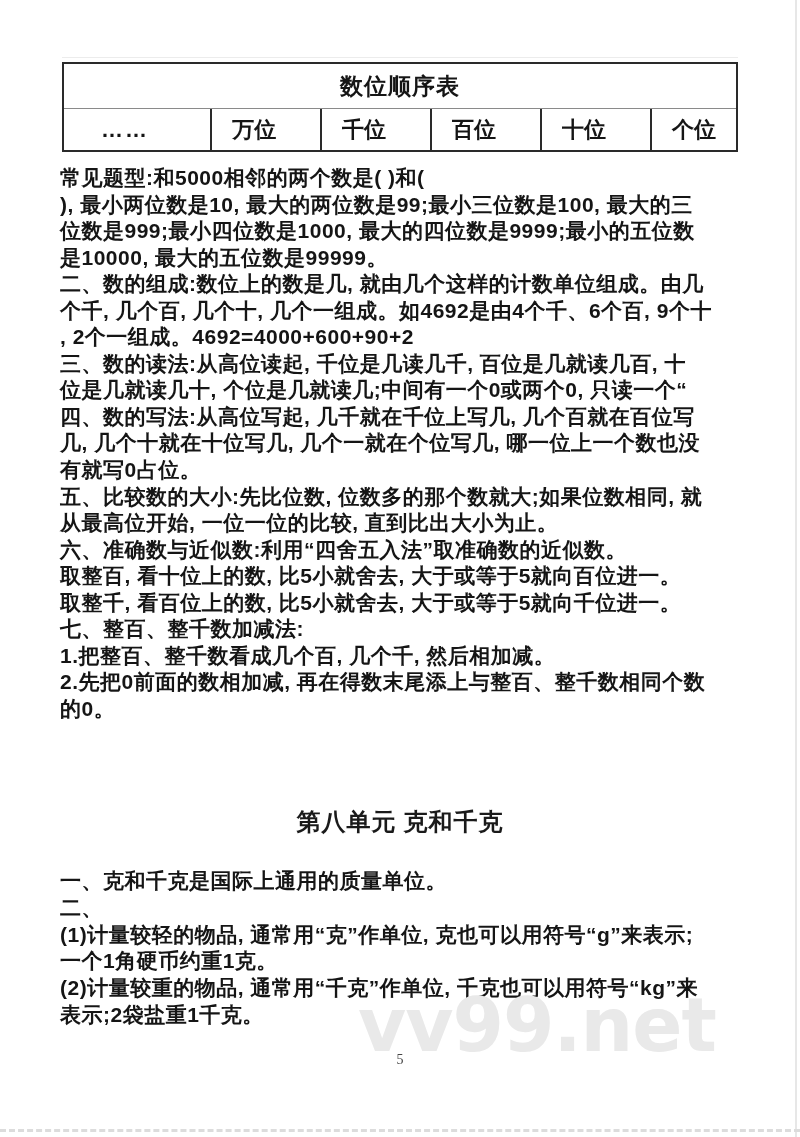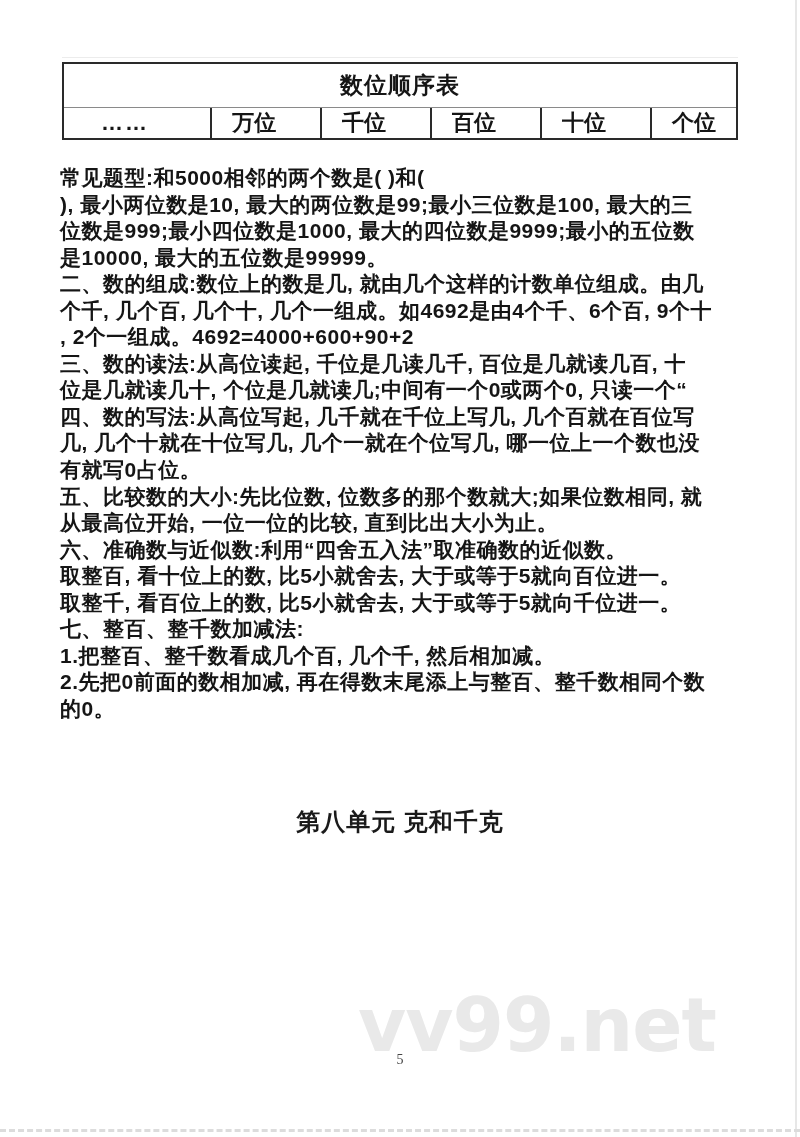--- a/index.html
+++ b/index.html
@@ -31,21 +31,21 @@
   }
   .bottom-dashes {
     position: absolute;
     left: 0; right: 0; top: 1129px;
     border-top: 3px dashed #dcdcdc;
   }
   
   .digit-table {
     position: absolute;
     left: 62px; top: 62px;
-    width: 676px; height: 78px;
+    width: 676px; height: 90px;
     border: 2px solid #2a2a2a;
     box-sizing: border-box;
     display: flex;
     flex-direction: column;
     background: #fff;
   }
   .t-title {
     height: 44px;
     border-bottom: 1px solid #8a8a8a;
     display: flex;
@@ -96,20 +96,21 @@
   #part2 .line { height: 26.8px; line-height: 26.8px; }
   .unit-heading {
     position: absolute;
     left: 0; top: 806px;
     width: 800px;
     text-align: center;
     font-size: 24px;
     font-weight: bold;
     letter-spacing: 1px;
     color: #1a1a1a;
+    font-family: Liberation Serif, serif;
   }
   .watermark {
     position: absolute;
     left: 358px; top: 982px;
     font-size: 74px;
     font-weight: bold;
     letter-spacing: -1px;
     color: #e9e9e9;
     font-family: "DejaVu Sans", sans-serif;
     user-select: none;
@@ -163,20 +164,28 @@
       <div class="line">取整百, 看十位上的数, 比5小就舍去, 大于或等于5就向百位进一。</div>
       <div class="line">取整千, 看百位上的数, 比5小就舍去, 大于或等于5就向千位进一。</div>
       <div class="line">七、整百、整千数加减法:</div>
       <div class="line">1.把整百、整千数看成几个百, 几个千, 然后相加减。</div>
       <div class="line">2.先把0前面的数相加减, 再在得数末尾添上与整百、整千数相同个数</div>
       <div class="line">的0。</div>
     </div>
 
   <div class="unit-heading">第八单元 克和千克</div>
 
+  <div class="body-text" id="part2">
+      <div class="line">一、克和千克是国际上通用的质量单位。</div>
+      <div class="line">二、</div>
+      <div class="line">(1)计量较轻的物品, 通常用“克”作单位, 克也可以用符号“g”来表示;</div>
+      <div class="line">一个1角硬币约重1克。</div>
+      <div class="line">(2)计量较重的物品, 通常用“千克”作单位, 千克也可以用符号“kg”来</div>
+      <div class="line">表示;2袋盐重1千克。</div>
+    </div>
 
   <div class="watermark">vv99.net</div>
 
   <div class="page-number">5</div>
 
   <div class="bottom-dashes"></div>
 
 </div>
 
 </body></html>

